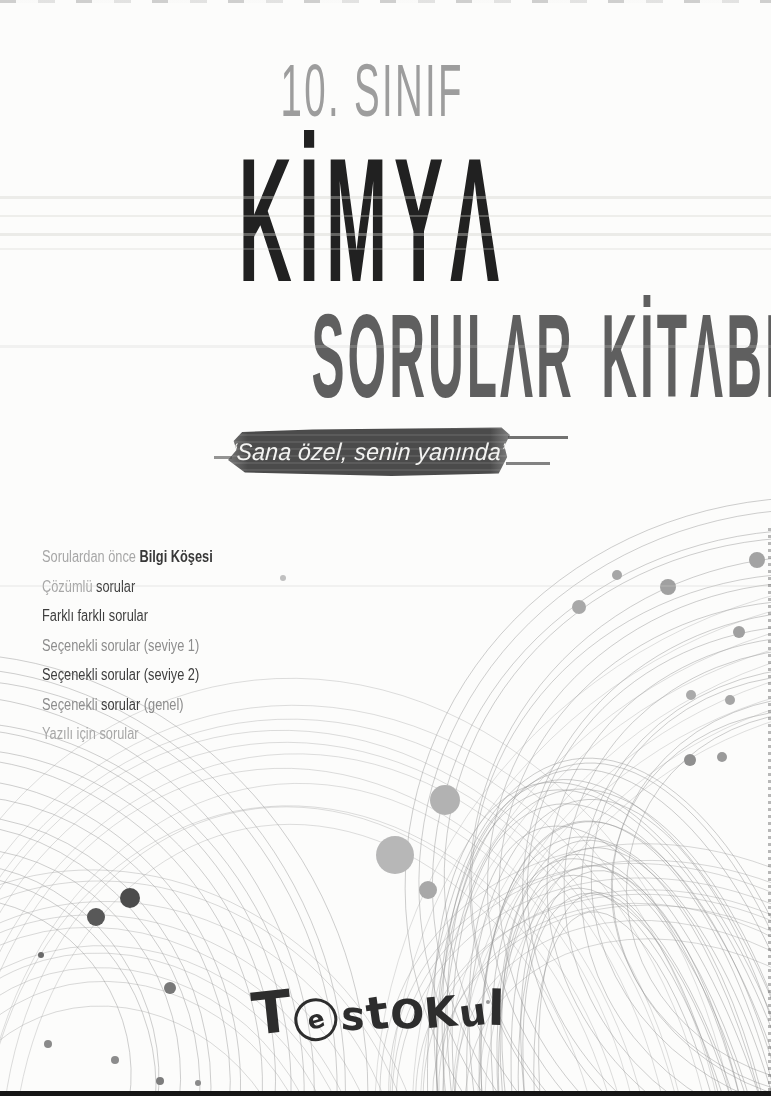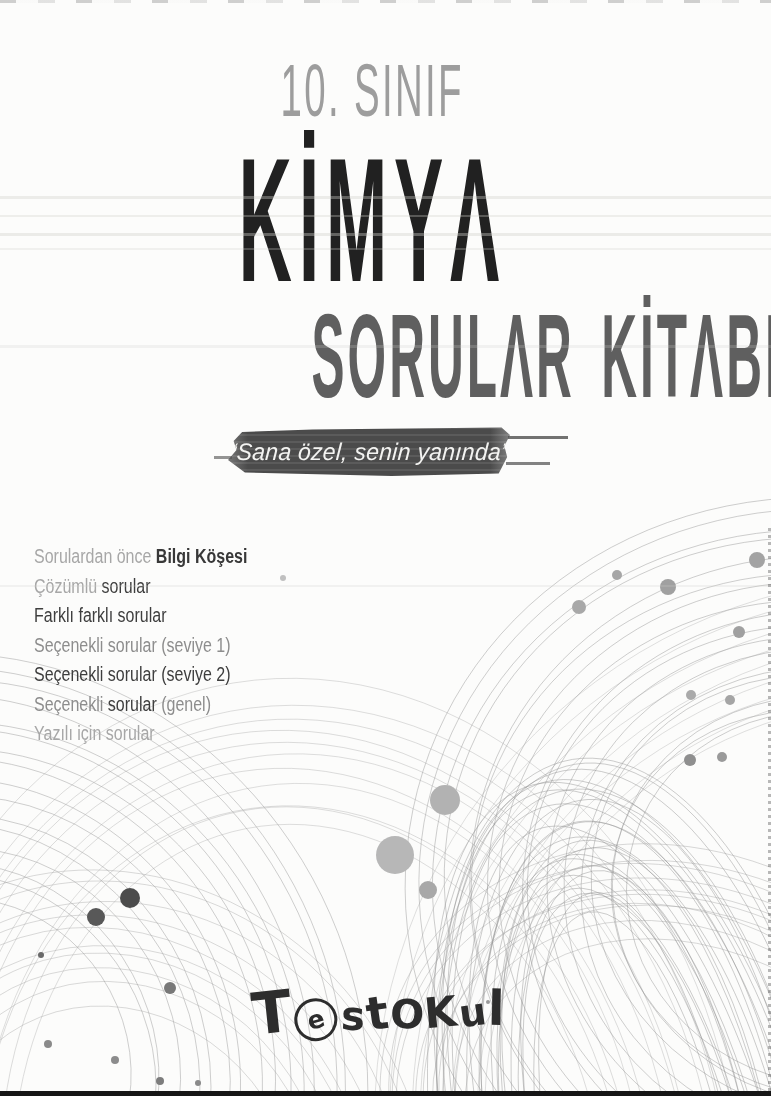--- a/index.html
+++ b/index.html
@@ -40,21 +40,21 @@
   }
   .banner-streak{position:absolute;background:#4f4f4f;height:3px;z-index:1;}
   .bs1{right:-58px;top:9px;width:60px;opacity:.8;}
   .bs2{right:-40px;bottom:12px;width:44px;opacity:.7;}
   .bs3{left:-14px;bottom:18px;width:18px;opacity:.6;}
   .tagline{
     font-style:italic;font-size:24px;color:#f3f3f1;letter-spacing:.01em;
     transform:scaleX(.96) skewX(-4deg);white-space:nowrap;
   }
   
-  .features{position:absolute;left:34px;top:542px;z-index:2;font-size:20px;line-height:29.5px;}
+  .features{position:absolute;left:42px;top:542px;z-index:2;font-size:16px;line-height:29.5px;}
   .feat-line{transform:scaleX(.8);transform-origin:left center;white-space:nowrap;}
   [data-tone="light"]{color:#a7a7a7;}
   [data-tone="mid"]{color:#8d8d8d;}
   [data-tone="dark"]{color:#3e3e3e;}
   [data-tone="bold"]{color:#383838;font-weight:700;}
   
   .brand{
     position:absolute;left:252px;top:980px;z-index:3;
     display:flex;align-items:baseline;
     transform:rotate(-2deg);

